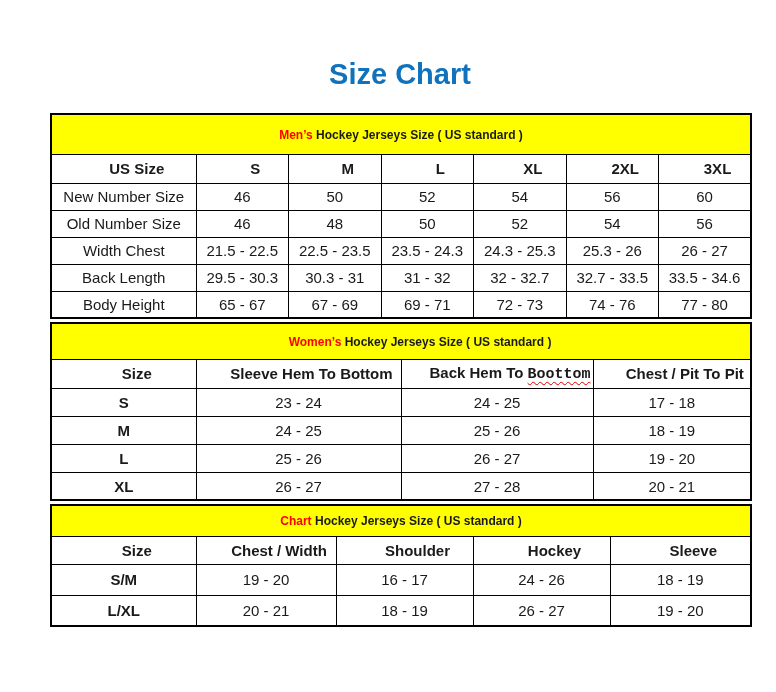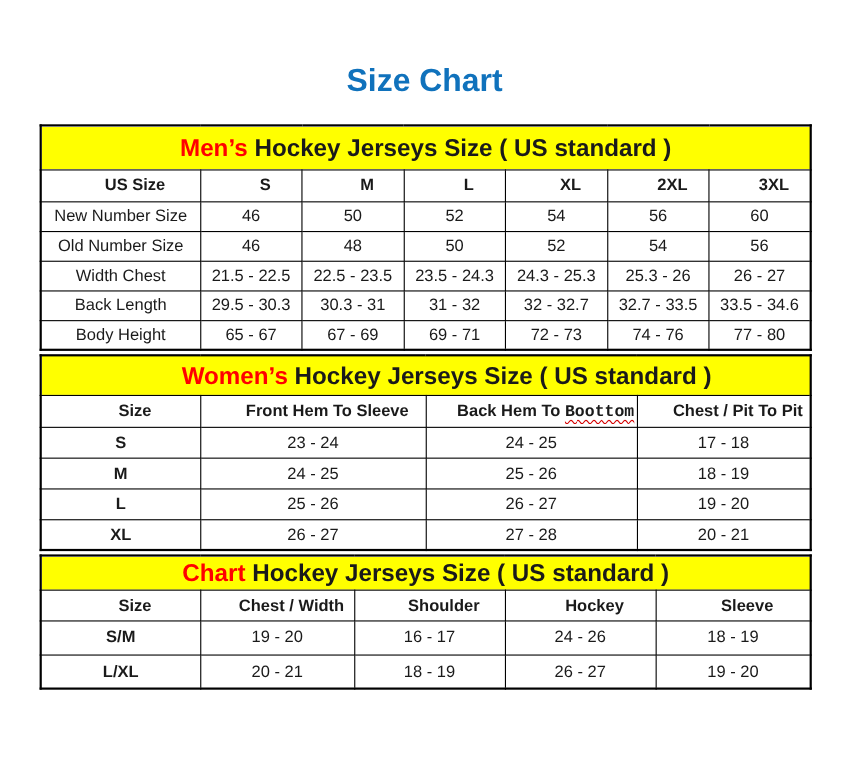--- a/index.html
+++ b/index.html
@@ -12,21 +12,21 @@
   }
   * { box-sizing: border-box; }
   html, body {
     margin: 0; padding: 0;
     width: 776px; height: 692px;
     background: #FFFFFF;
     font-family: "Liberation Sans", sans-serif;
     color: var(--text_black);
   }
   .page { width: 776px; height: 692px; overflow: hidden; }
-  .wrap { width: 700px; margin-left: 36px; }
+  .wrap { width: 700px; margin-left: 50px; }
   h1.page-title {
     margin: 58px 0 22px 0;
     text-align: center;
     font-size: 29px;
     line-height: 1.15;
     font-weight: bold;
     color: var(--title_blue);
     letter-spacing: 0px;
   }
   table.size-table {
@@ -40,21 +40,21 @@
     border: 1px solid var(--border_black);
     text-align: center;
     vertical-align: middle;
     padding: 0 2px;
     font-size: 15px;
     overflow: hidden;
     white-space: nowrap;
   }
   tr.band th {
     background: var(--band_yellow);
-    font-size: 22px;
+    font-size: 12px;
     font-weight: bold;
     height: 40px;
     border: 1px solid var(--border_black);
   }
   tr.band.mid th { height: 36px; padding-left: 40px; }
   tr.band.small th { height: 31px; }
   .accent { color: var(--accent_red); }
   tr.cols th { font-weight: bold; height: 29px; padding-left: 28px; }
   tr.data td { height: 27px; font-weight: normal; }
   tr.data th.rowlabel { font-weight: bold; }
@@ -156,21 +156,21 @@
           <col style="width:205px">
           <col style="width:192px">
           <col style="width:158px">
       </colgroup>
       <tbody>
         <tr class="band mid">
           <th colspan="4"><span class="accent">Women’s</span> <span>Hockey Jerseys Size ( US standard )</span></th>
         </tr>
         <tr class="cols">
           <th>Size</th>
-          <th>Front Hem To Sleeve</th>
+          <th>Sleeve Hem To Bottom</th>
           <th><span>Back Hem To</span> <span class="typo">Boottom</span></th>
           <th>Chest / Pit To Pit</th>
         </tr>
         <tr class="data">
           <th class="rowlabel">S</th>
           <td>23 - 24</td>
           <td>24 - 25</td>
           <td>17 - 18</td>
         </tr>
         <tr class="data">

